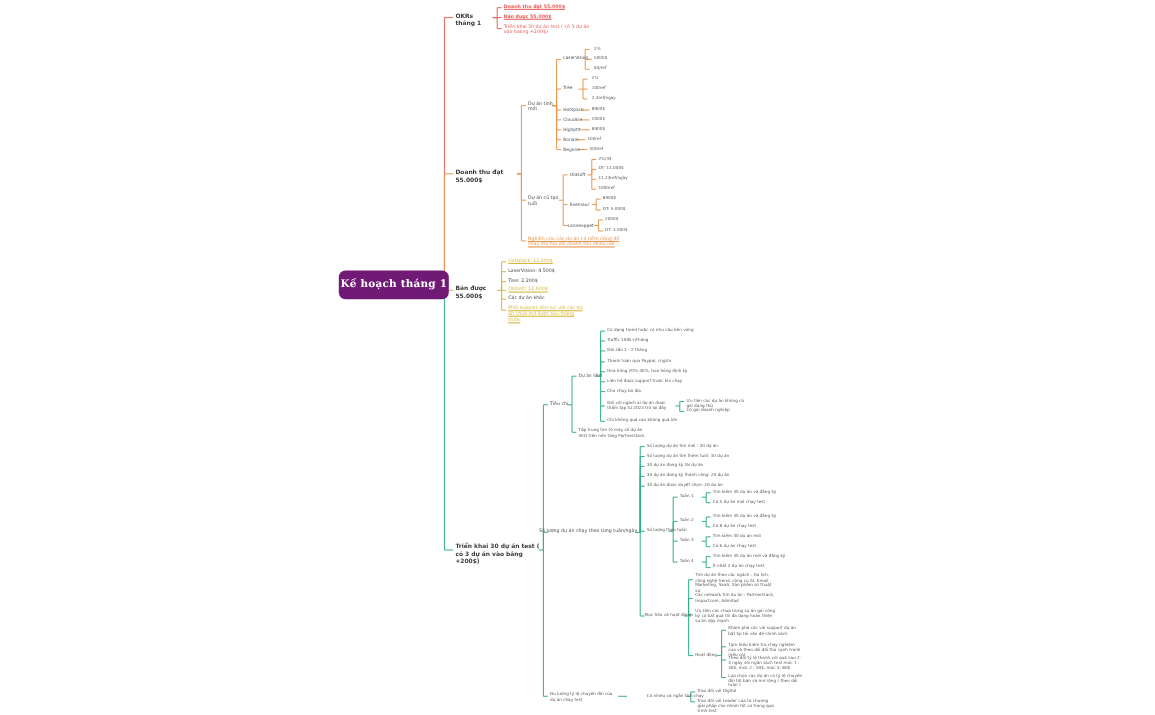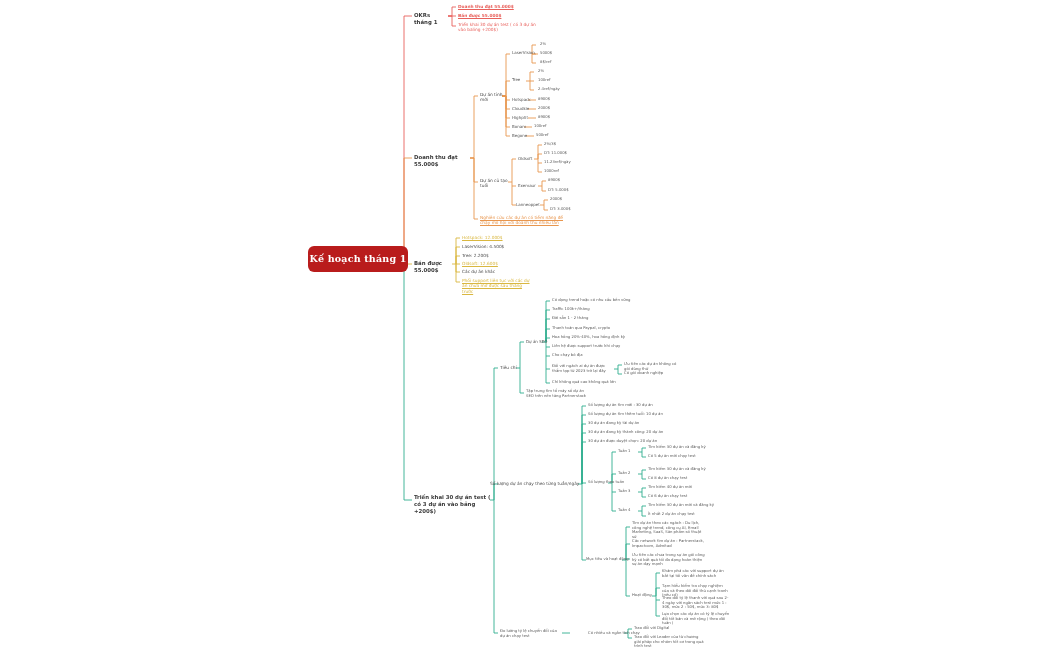--- a/index.html
+++ b/index.html
@@ -8,21 +8,21 @@
   #canvas{position:relative;width:1050px;height:650px;}
 
   svg.links{position:absolute;left:0;top:0;width:1050px;height:650px;pointer-events:none;}
 
   .node{position:absolute;white-space:normal;line-height:1.25;}
   .node span{display:block;}
 
   
   #central{
     left:308px;top:246px;width:100px;height:26px;
-    background:#b91c1c;border-radius:6px;
+    background:#701a75;border-radius:6px;
     display:flex;align-items:center;justify-content:center;
     color:#ffffff;font-family:"DejaVu Serif","Liberation Serif",serif;
     font-size:9.5px;font-weight:bold;letter-spacing:.2px;
   }
 
   
   .l1{font-size:5.4px;font-weight:bold;color:#3a3a3a;}
   
   .l2{font-size:4.3px;color:#4a4a4a;}
   

